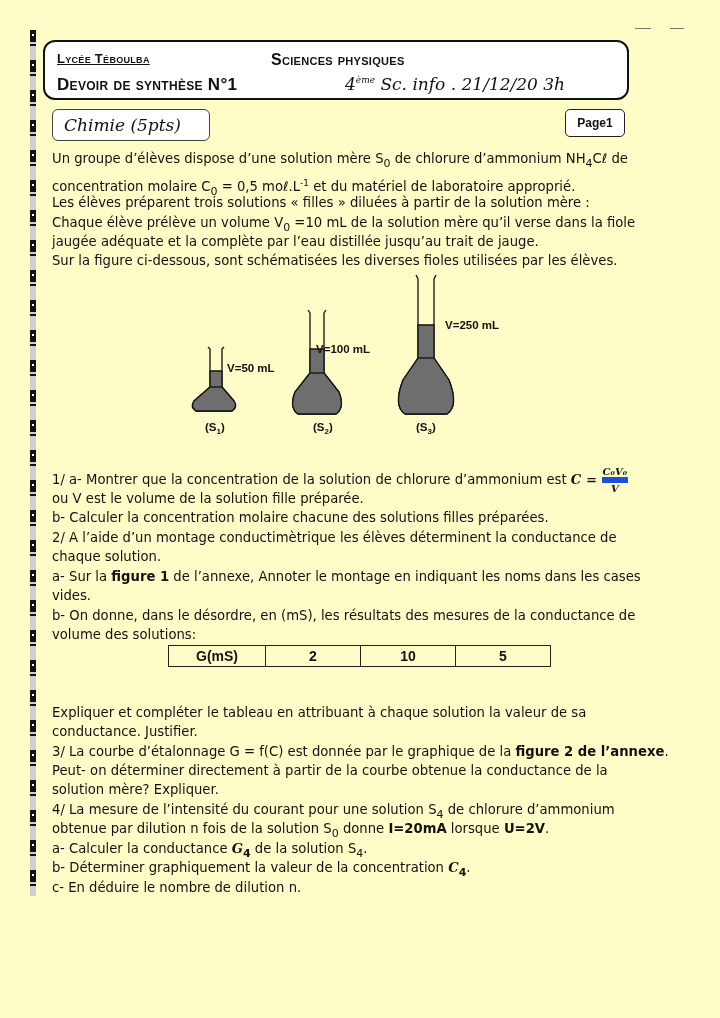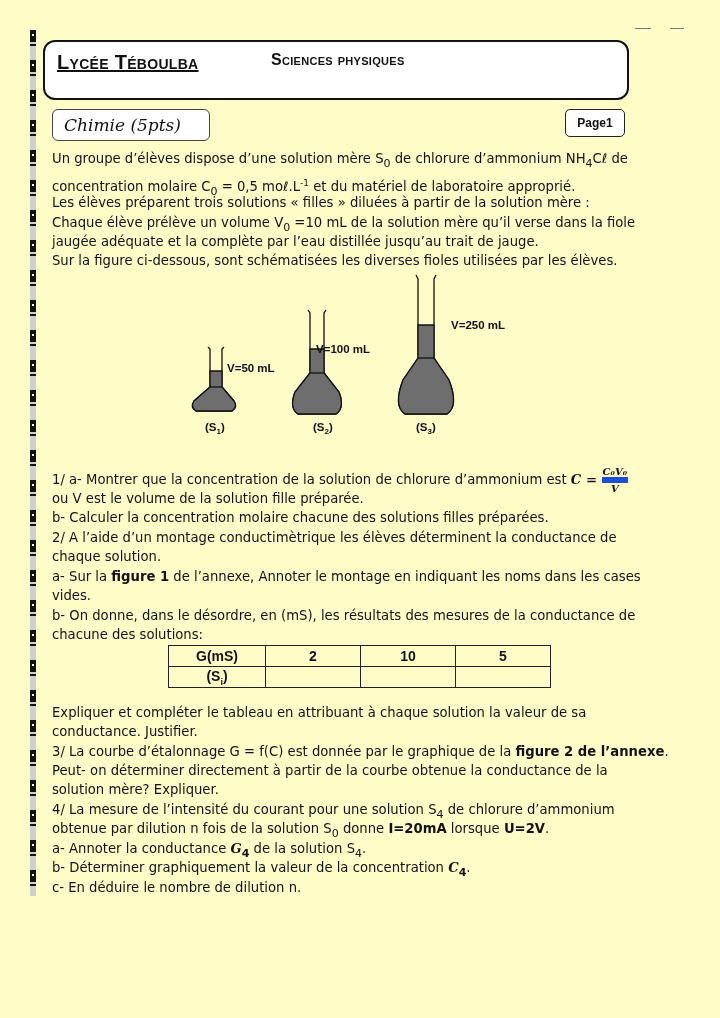--- a/index.html
+++ b/index.html
@@ -21,21 +21,21 @@
       background: repeating-linear-gradient(to bottom, transparent 0 4px, #fff 4px 6px, transparent 6px 30px);
     }
     .header-box {
       position: absolute; left: 43px; top: 40px; width: 586px; height: 60px;
       border: 2px solid #111; border-radius: 12px; background: #fff;
       box-sizing: border-box;
     }
     .hdr-school {
       position: absolute; left: 12px; top: 9px;
       font-family: "Liberation Sans", sans-serif; font-weight: bold;
-      font-size: 20px; text-decoration: underline; font-variant: small-caps; letter-spacing: 0.3px;
+      font-size: 13px; text-decoration: underline; font-variant: small-caps; letter-spacing: 0.3px;
     }
     .hdr-subject {
       position: absolute; left: 226px; top: 9px;
       font-family: "Liberation Sans", sans-serif; font-weight: bold;
       font-size: 16px; font-variant: small-caps; letter-spacing: 0.3px;
     }
     .hdr-exam {
       position: absolute; left: 12px; top: 33px;
       font-family: "Liberation Sans", sans-serif; font-weight: bold;
       font-size: 17px; font-variant: small-caps; letter-spacing: 0.3px;
@@ -85,20 +85,22 @@
 <body>
 
 <div class="binding"></div>
 
 <div class="scan-mark" style="left:635px;top:28px;width:16px;"></div>
 <div class="scan-mark" style="left:670px;top:28px;width:14px;"></div>
 
 <div class="header-box">
   <span class="hdr-school">Lycée Téboulba</span>
   <span class="hdr-subject">Sciences physiques</span>
+  <span class="hdr-exam">Devoir de synthèse  N°1</span>
+  <span class="hdr-class"><span>4</span><sup>ème</sup><span> Sc. info .  21/12/20  3h</span></span>
 </div>
 
 <div class="section-box">
   <span>Chimie (5pts)</span>
 </div>
 <div class="page-box">
   <span>Page1</span>
 </div>
 
 <div class="text" style="top:149px;"><span>Un groupe d’élèves dispose d’une solution mère S</span><sub>0</sub><span> de chlorure d’ammonium NH</span><sub>4</sub><span>Cℓ de</span></div>
@@ -124,58 +126,52 @@
     </g>
 
     <g>
       <path d="M236 5 L238 9 L238 88 L223 110 Q213 136 225 144 L267 144 Q279 136 269 110 L254 88 L254 9 L256 5" fill="none" stroke="#111" stroke-width="1.3"></path>
       <path d="M238 55 L254 55 L254 88 L269 110 Q279 136 267 144 L225 144 Q213 136 223 110 L238 88 Z" fill="#6e6e6e" stroke="#111" stroke-width="1.3"></path>
       <line x1="238" y1="88" x2="254" y2="88" stroke="#111" stroke-width="1.3"></line>
     </g>
   </svg>
   <span class="flask-label" style="left:47px;top:92px;">V=50 mL</span>
   <span class="flask-label" style="left:136px;top:73px;">V=100 mL</span>
-  <span class="flask-label" style="left:271px;top:49px;">V=250 mL</span>
+  <span class="flask-label" style="left:265px;top:49px;">V=250 mL</span>
   <span class="flask-label" style="left:25px;top:151px;"><span>(S</span><sub style="font-size:8px;">1</sub><span>)</span></span>
   <span class="flask-label" style="left:125px;top:151px;margin-left:8px;"><span>(S</span><sub style="font-size:8px;">2</sub><span>)</span></span>
   <span class="flask-label" style="left:236px;top:151px;"><span>(S</span><sub style="font-size:8px;">3</sub><span>)</span></span>
 </div>
 
 <div class="text" style="top:466px;"><span>1/ a- Montrer que la concentration de la solution de chlorure d’ammonium est </span><span class="math">C = </span><span class="frac math"><span class="num" style="display:block;">C₀V₀</span><span style="display:block;">V</span></span></div>
 <div class="text" style="top:489px;">ou V est le volume de la solution fille préparée.</div>
 <div class="text" style="top:508px;">b- Calculer la concentration molaire chacune des solutions filles préparées.</div>
 
 <div class="text" style="top:528px;">2/ A l’aide d’un montage conductimètrique les élèves déterminent la conductance de</div>
 <div class="text" style="top:547px;">chaque solution.</div>
 <div class="text" style="top:567px;"><span>a- Sur la </span><b>figure 1</b><span> de l’annexe, Annoter le montage en indiquant les noms dans les cases</span></div>
 <div class="text" style="top:586px;">vides.</div>
 <div class="text" style="top:606px;"> b- On donne, dans le désordre, en (mS), les résultats des mesures de la conductance de</div>
-<div class="text" style="top:625px;">chacune des solutions:</div>
+<div class="text" style="top:625px;">volume des solutions:</div>
 
 <table class="cond">
   <tbody>
       <tr>
     <td class="c0">G(mS)</td>
     <td class="cn">2</td>
     <td class="cn">10</td>
     <td class="cn">5</td>
-  </tr>
-  <tr>
-    <td class="c0"><span>(S</span><sub style="font-size:9px;">i</sub><span>)</span></td>
-    <td class="cn"></td>
-    <td class="cn"></td>
-    <td class="cn"></td>
   </tr>
 </tbody>
   </table>
 
 <div class="text" style="top:703px;">Expliquer et compléter le tableau en attribuant à chaque solution la valeur de sa</div>
 <div class="text" style="top:722px;">conductance. Justifier.</div>
 
 <div class="text" style="top:742px;"><span>3/ La courbe d’étalonnage  G = f(C) est donnée par le graphique de la </span><b>figure 2 de l’annexe</b><span>.</span></div>
 <div class="text" style="top:761px;"> Peut- on déterminer directement à partir de la courbe obtenue la conductance de la</div>
 <div class="text" style="top:780px;">solution mère? Expliquer.</div>
 
 <div class="text" style="top:800px;"><span>4/ La mesure de l’intensité du courant pour une solution S</span><sub>4</sub><span> de chlorure d’ammonium</span></div>
 <div class="text" style="top:819px;"><span>obtenue par dilution n fois de la solution S</span><sub>0</sub><span> donne </span><b>I=20mA</b><span> lorsque </span><b>U=2V</b><span>.</span></div>
-<div class="text" style="top:839px;"><span>a- Annoter la conductance </span><b class="math">G</b><sub style="font-weight:bold;">4</sub><span> de la solution S</span><sub>4</sub><span>.</span></div>
+<div class="text" style="top:839px;"><span>a- Calculer la conductance </span><b class="math">G</b><sub style="font-weight:bold;">4</sub><span> de la solution S</span><sub>4</sub><span>.</span></div>
 <div class="text" style="top:858px;"><span>b- Déterminer graphiquement la valeur de la concentration </span><b class="math">C</b><sub style="font-weight:bold;">4</sub><span>.</span></div>
 <div class="text" style="top:878px;">c- En déduire le nombre de dilution n.</div>
 
 </body></html>

